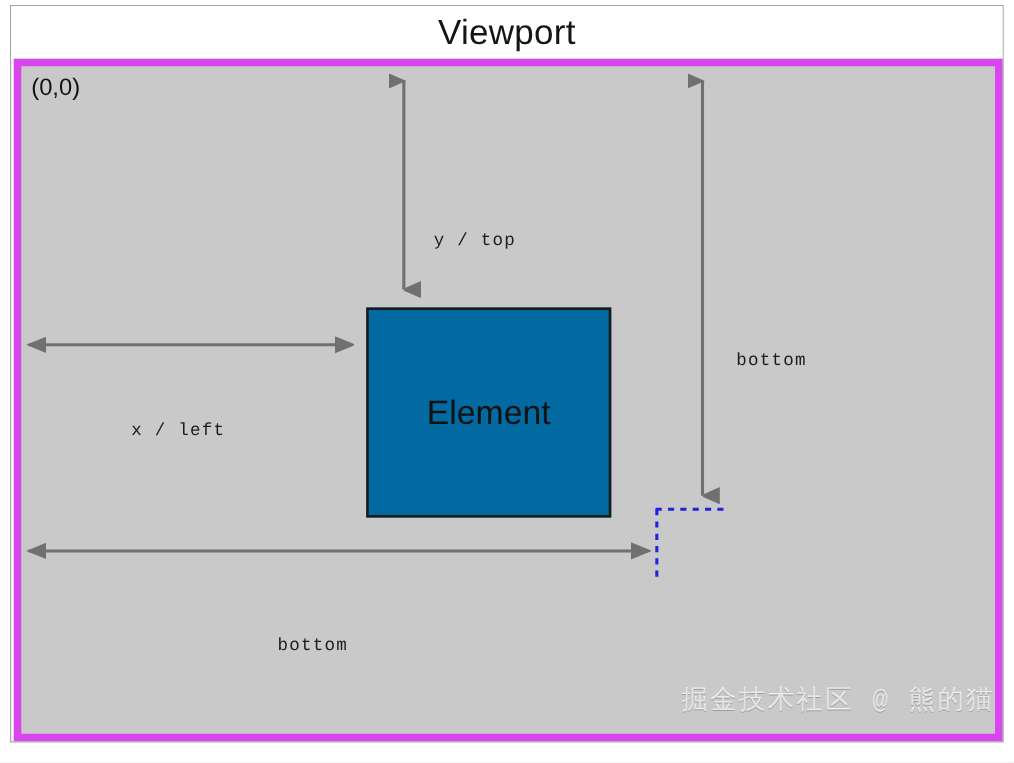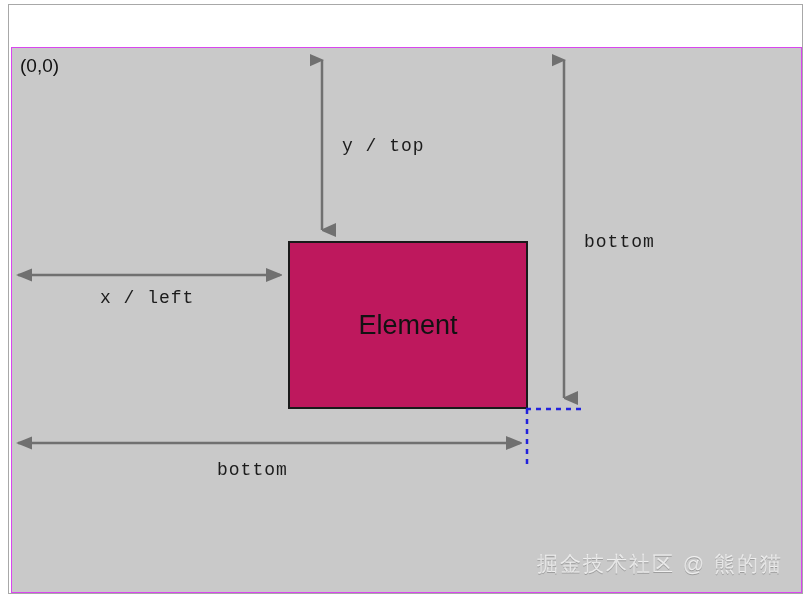--- a/index.html
+++ b/index.html
@@ -50,43 +50,43 @@
   }
 
   
   .viewport {
     position: absolute;
     left: 2px;
     top: 42px;
     width: 791px;
     height: 546px;
     background: #c9c9c9;
-    border: 1px solid #d946ef;
+    border: 6px solid #d946ef;
     box-sizing: border-box;
     overflow: hidden;
   }
 
   .origin-label {
     position: absolute;
     left: 8px;
     top: 8px;
     font-family: "Liberation Sans", sans-serif;
     font-size: 19px;
     color: #111111;
     line-height: 1;
   }
 
   
   .element-box {
     position: absolute;
     left: 276px;
     top: 193px;
-    width: 240px;
+    width: 196px;
     height: 168px;
-    background: #be185d;
+    background: #0369a1;
     border: 2px solid #1a1a1a;
     box-sizing: border-box;
     display: flex;
     align-items: center;
     justify-content: center;
   }
   .element-label {
     font-family: "Liberation Sans", sans-serif;
     font-size: 27px;
     color: #121212;
@@ -99,50 +99,54 @@
     top: 0;
     width: 100%;
     height: 100%;
     pointer-events: none;
   }
 
   
   .dim-label {
     position: absolute;
     font-family: "Liberation Mono", "DejaVu Sans Mono", monospace;
-    font-size: 18px;
+    font-size: 14px;
     color: #1c1c1c;
     white-space: nowrap;
     letter-spacing: 1px;
+    margin-top: 44px;
   }
   .lbl-ytop    { left: 330px; top: 88px; }
   .lbl-bottom  { left: 572px; top: 184px; }
   .lbl-xleft   { left: 88px;  top: 240px; }
   .lbl-right   { left: 205px; top: 412px; }
 
   
   .watermark {
     position: absolute;
-    right: 18px;
+    right: 0;
     bottom: 14px;
-    font-family: Liberation Sans, sans-serif;
+    font-family: Liberation Mono, monospace;
     font-size: 21px;
     color: rgba(255,255,255,0.72);
     text-shadow: 0 1px 0 rgba(120,120,120,0.55);
     letter-spacing: 2px;
     white-space: nowrap;
   }
 </style>
 </head>
 <body>
 
 <div id="page">
 
   <div class="frame">
 
+    <div class="title-bar">
+      <span class="title-text">Viewport</span>
+    </div>
 
     <div class="viewport">
 
       <span class="origin-label">(0,0)</span>
 
       <div class="element-box">
         <span class="element-label">Element</span>
       </div>
 
       <svg class="arrows" viewBox="0 0 789 544" preserveAspectRatio="none">

